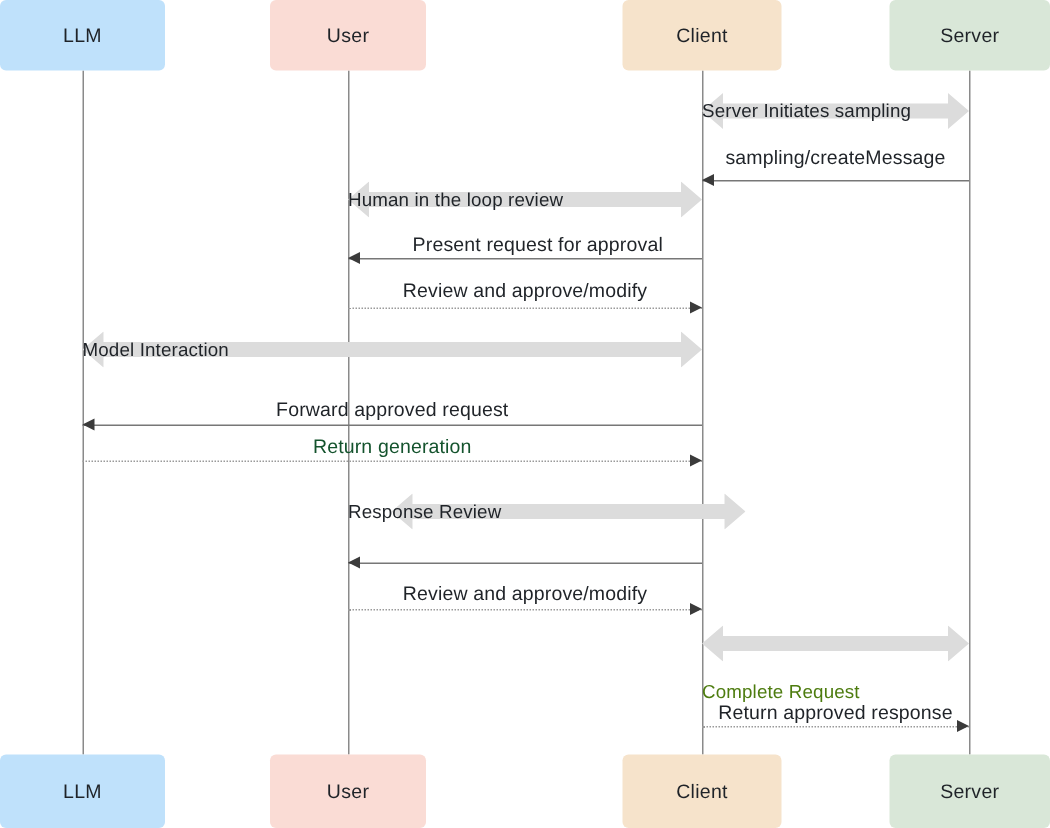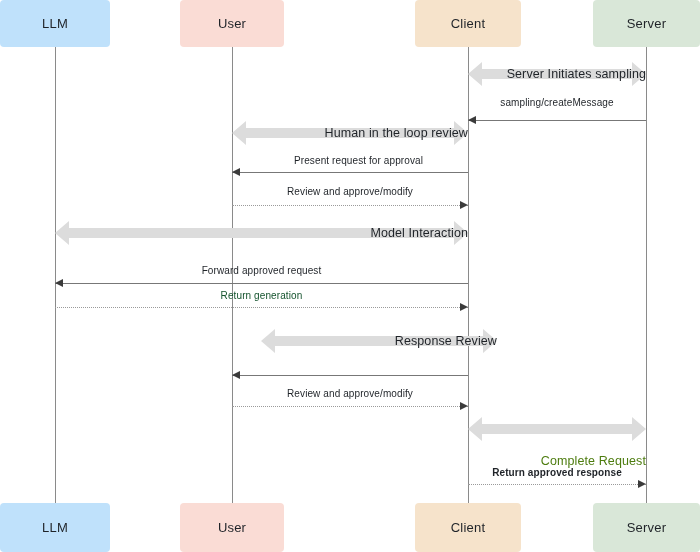--- a/index.html
+++ b/index.html
@@ -28,21 +28,21 @@
     color: #1f2328;
     letter-spacing: 0.2px;
   }
   .lifeline {
     position: absolute;
     width: 1px;
     background: #8a8a8a;
   }
   .msg-label {
     position: absolute;
-    font-size: 10px;
+    font-size: 13px;
     color: #1f2328;
     text-align: center;
     white-space: nowrap;
     transform: translateX(-50%);
     letter-spacing: 0.1px;
   }
   .msg-line {
     position: absolute;
     height: 0;
     border-top: 1px solid #777777;
@@ -70,21 +70,21 @@
   .banner svg {
     display: block;
   }
   .banner-text {
     position: absolute;
     left: 0;
     right: 0;
     top: 0;
     height: 24px;
     line-height: 24px;
-    text-align: right;
+    text-align: left;
     font-size: 12.5px;
     color: #1f2328;
     white-space: nowrap;
     letter-spacing: 0.1px;
   }
 </style>
 </head>
 <body>
 
 <div id="diagram-root" style="width: 700px; height: 552px; background: rgb(255, 255, 255);">
@@ -159,16 +159,16 @@
     <div class="arrowhead left" style="top: 371px; left: 232px;"></div>
     <div class="msg-label" style="left: 350px; top: 388px; color: rgb(31, 35, 40);">Review and approve/modify</div>
     <div class="msg-line dotted" style="left: 232px; top: 406px; width: 236px; border-top-color: rgb(154, 154, 154);"></div>
     <div class="arrowhead right" style="top: 402px; left: 460px;"></div>
     <div class="banner" style="left: 468px; top: 417px; width: 178px;">
       <svg width="178" height="24" viewBox="0 0 178 24">
         <path d="M0,12 L14,0 L14,7 L164,7 L164,0 L178,12 L164,24 L164,17 L14,17 L14,24 Z" fill="#dcdcdc"></path>
       </svg>
       <div class="banner-text" style="color: #4d7c0f; margin-top: 32px;">Complete Request</div>
     </div>
-    <div class="msg-label" style="left: 557px; top: 467px; color: rgb(31, 35, 40); font-weight: bold;">Return approved response</div>
+    <div class="msg-label" style="left: 557px; top: 467px; color: rgb(31, 35, 40);">Return approved response</div>
     <div class="msg-line dotted" style="left: 468px; top: 484px; width: 178px; border-top-color: rgb(154, 154, 154);"></div>
     <div class="arrowhead right" style="top: 480px; left: 638px;"></div>
   </div>
 
 </body></html>

